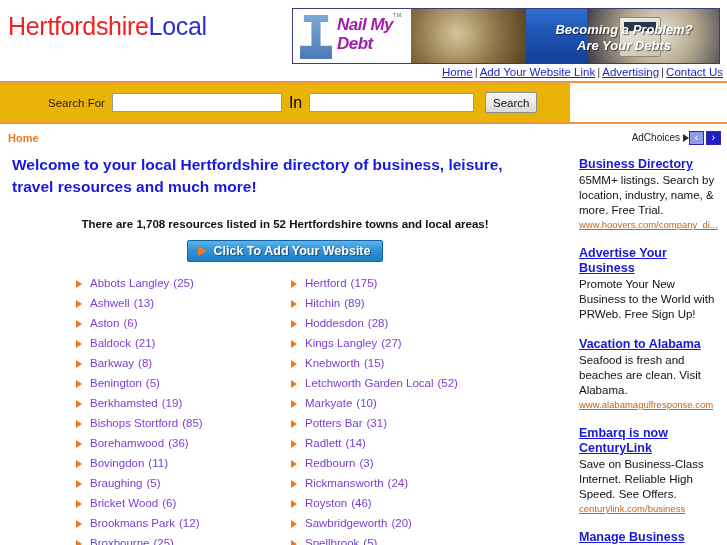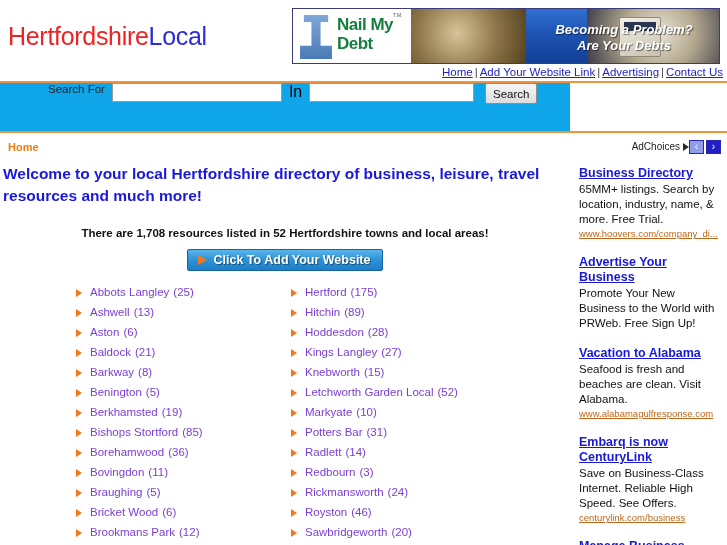--- a/index.html
+++ b/index.html
@@ -14,21 +14,21 @@
   #page { position: relative; width: 727px; height: 545px; background: #fff; }
 
   
   .header {
     position: relative;
     height: 66px;
     padding: 0;
   }
   .logo {
     position: absolute;
-    left: 8px; top: 22px;
+    left: 8px; top: 12px;
     font-size: 25px;
     font-weight: 400;
     letter-spacing: -0.3px;
     white-space: nowrap;
   }
   .logo .l-red  { color: #ee2222; }
   .logo .l-blue { color: #2b2bdd; }
 
   .banner {
     position: absolute;
@@ -43,22 +43,22 @@
     background: #ffffff;
   }
   .banner-hammer {
     position: absolute; left: 4px; top: 6px; width: 38px; height: 44px;
     background:
       linear-gradient(180deg, #7fa8d8 0%, #4a7ab5 100%);
     clip-path: polygon(18% 0%, 82% 0%, 82% 16%, 62% 16%, 62% 70%, 92% 70%, 92% 100%, 8% 100%, 8% 70%, 38% 70%, 38% 16%, 18% 16%);
   }
   .banner-nail {
     position: absolute; left: 44px; top: 6px;
-    font-size: 17px; font-weight: 700; 
-    color: #15803d; line-height: 19px; letter-spacing: -0.5px;
+    font-size: 17px; font-weight: 700; font-style: italic;
+    color: #a21caf; line-height: 19px; letter-spacing: -0.5px;
   }
   .banner-tm {
     position: absolute; left: 100px; top: 3px;
     font-size: 5px; color: #555;
   }
   .banner-photo {
     position: absolute; left: 118px; top: 0; width: 115px; height: 100%;
     background:
       radial-gradient(circle at 40% 45%, #d8c49a 0%, #8b7248 55%, #54431f 100%),
       #6b5632;
@@ -101,23 +101,24 @@
   }
   .nav .sep { color: #444; padding: 0 2px; }
 
   .rule-orange {
     height: 2px; background: #f0913c; width: 100%;
   }
 
   
   .searchbar {
     position: relative;
-    height: 48px;
-    background: #0ea5e9;
+    height: 39px;
+    background: #eab308;
     display: flex;
+    align-items: center;
     padding-left: 48px;
     width: 570px;
   }
   .searchbar label {
     font-size: 11.5px; color: #222; margin-right: 7px;
   }
   .searchbar input[type=text] {
     height: 19px;
     border: 1px solid #9a9a9a;
     background: #fff;
@@ -155,21 +156,21 @@
     font-weight: 700;
     color: #f07c12;
     padding: 8px 0 0 8px;
   }
 
   .welcome {
     color: #1818e0;
     font-size: 15.5px;
     font-weight: 700;
     line-height: 22px;
-    padding: 10px 30px 0 3px;
+    padding: 10px 30px 0 12px;
   }
 
   .resources {
     text-align: center;
     font-size: 11.5px;
     font-weight: 700;
     color: #111;
     padding: 20px 0 0 0;
   }
 

